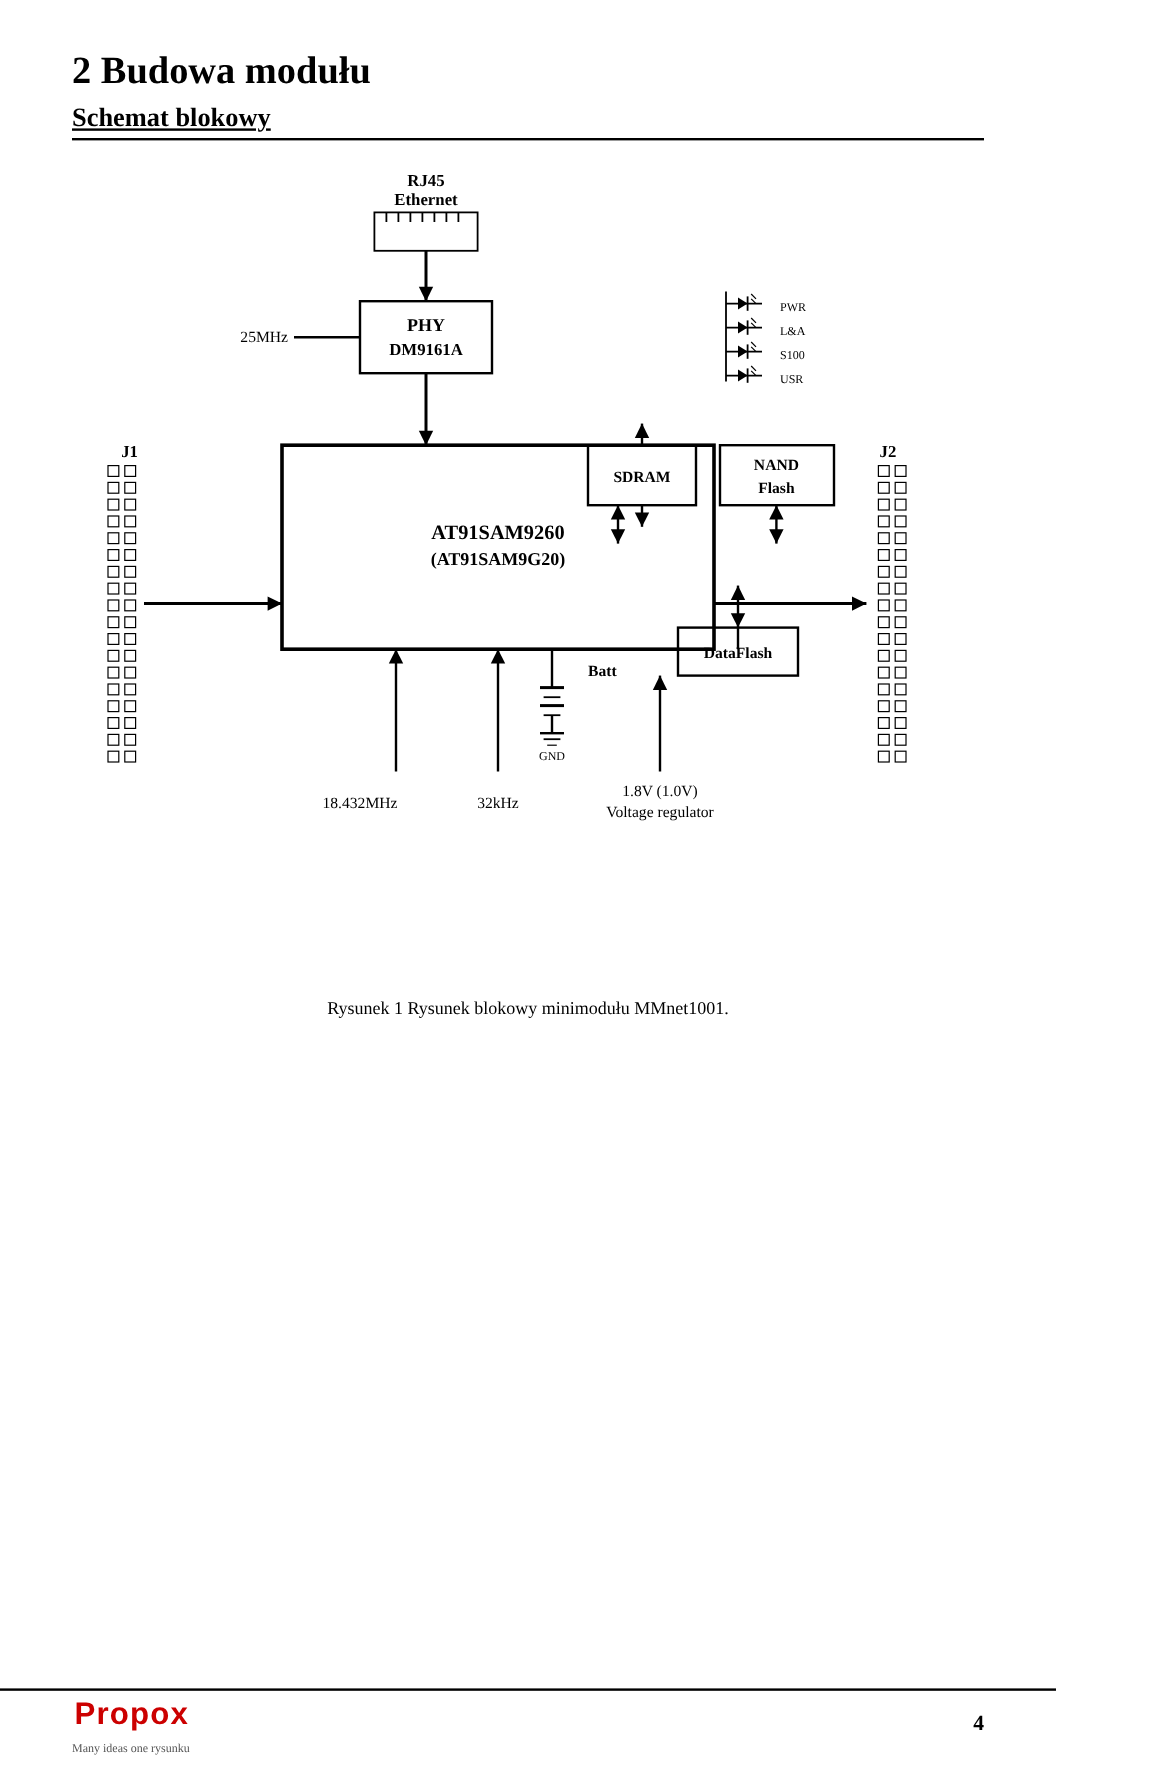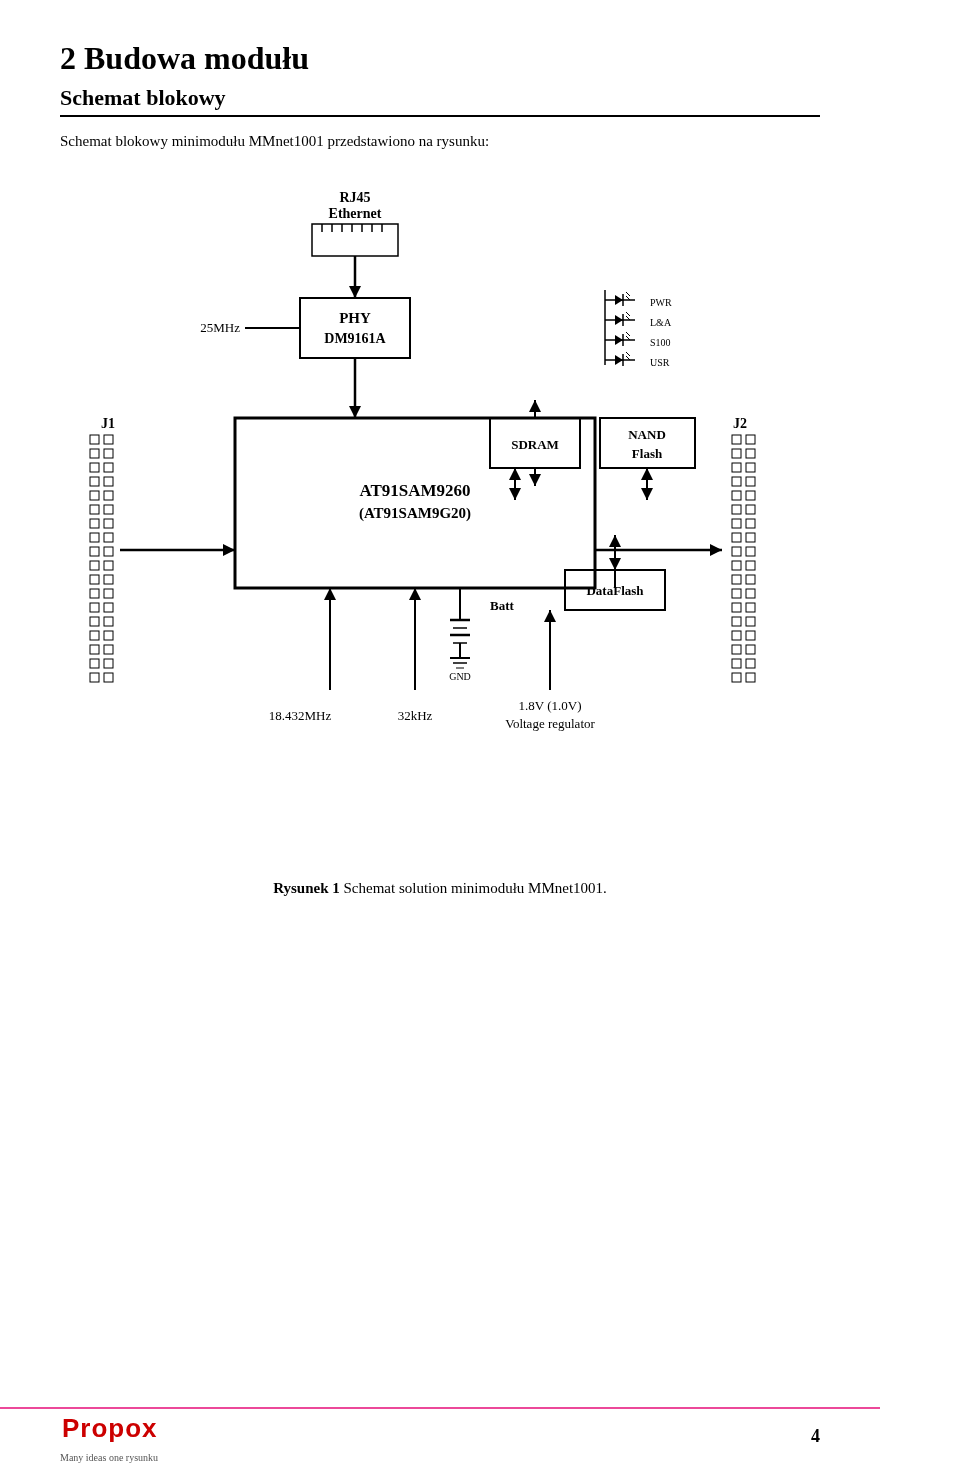--- a/index.html
+++ b/index.html
@@ -25,20 +25,21 @@
       font-weight: bold;
       margin-bottom: 8px;
     }
 
     .section-title {
       font-size: 22px;
       font-weight: bold;
       border-bottom: 2px solid #000;
       padding-bottom: 4px;
       margin-bottom: 16px;
+      text-decoration: underline;
     }
 
     .intro-text {
       font-size: 15px;
       margin-bottom: 30px;
     }
 
     
     .diagram-container {
       width: 100%;
@@ -51,34 +52,34 @@
     }
 
     
     .figure-caption {
       text-align: center;
       font-size: 15px;
       margin-bottom: 40px;
     }
 
     .figure-caption strong {
-      font-weight: bold;
+      font-weight: normal;
     }
 
     
     .footer {
       position: absolute;
       bottom: 20px;
       left: 0;
       right: 0;
       display: flex;
       align-items: center;
       justify-content: space-between;
       padding: 0 60px;
-      border-top: 2px solid #ec4899;
+      border-top: 2px solid #000000;
     }
 
     .footer-logo {
       display: flex;
       flex-direction: column;
       align-items: flex-start;
     }
 
     .footer-logo-text {
       font-size: 28px;
@@ -100,21 +101,20 @@
 
     
   </style>
 </head>
 <body>
 
 <div class="page">
 
   <h1 class="chapter-title">2   Budowa modułu</h1>
   <h2 class="section-title">Schemat blokowy</h2>
-  <p class="intro-text">Schemat blokowy minimodułu MMnet1001 przedstawiono na rysunku:</p>
 
   <div class="diagram-container">
     <svg class="diagram-svg" width="740" height="680" viewBox="0 0 740 680" xmlns="http://www.w3.org/2000/svg">
 
       <text x="295" y="22" text-anchor="middle" font-size="14" font-weight="bold">RJ45</text>
       <text x="295" y="38" text-anchor="middle" font-size="14" font-weight="bold">Ethernet</text>
 
       <rect x="252" y="44" width="86" height="32" fill="none" stroke="#000" stroke-width="1.5"></rect>
 
       <line x1="262" y1="44" x2="262" y2="52" stroke="#000" stroke-width="1.5"></line>
@@ -320,21 +320,21 @@
 
       <line x1="400" y1="408" x2="490" y2="408" stroke="#000" stroke-width="1" stroke-dasharray="none"></line>
 
       <line x1="490" y1="510" x2="490" y2="430" stroke="#000" stroke-width="2"></line>
       <polygon points="490,430 484,442 496,442" fill="#000"></polygon>
 
     </svg>
   </div>
 
   <p class="figure-caption">
-    <strong>Rysunek 1</strong><span> Schemat solution minimodułu MMnet1001.</span>
+    <strong>Rysunek 1</strong><span> Rysunek blokowy minimodułu MMnet1001.</span>
   </p>
 
   <div class="footer">
     <div class="footer-logo">
       <div class="footer-logo-text">
         
         <svg width="120" height="36" viewBox="0 0 120 36" xmlns="http://www.w3.org/2000/svg">
           <text x="2" y="28" font-size="26" font-weight="900" font-family="Arial Black, Arial" fill="#cc0000" letter-spacing="1">Propox</text>
         </svg>
       </div>

